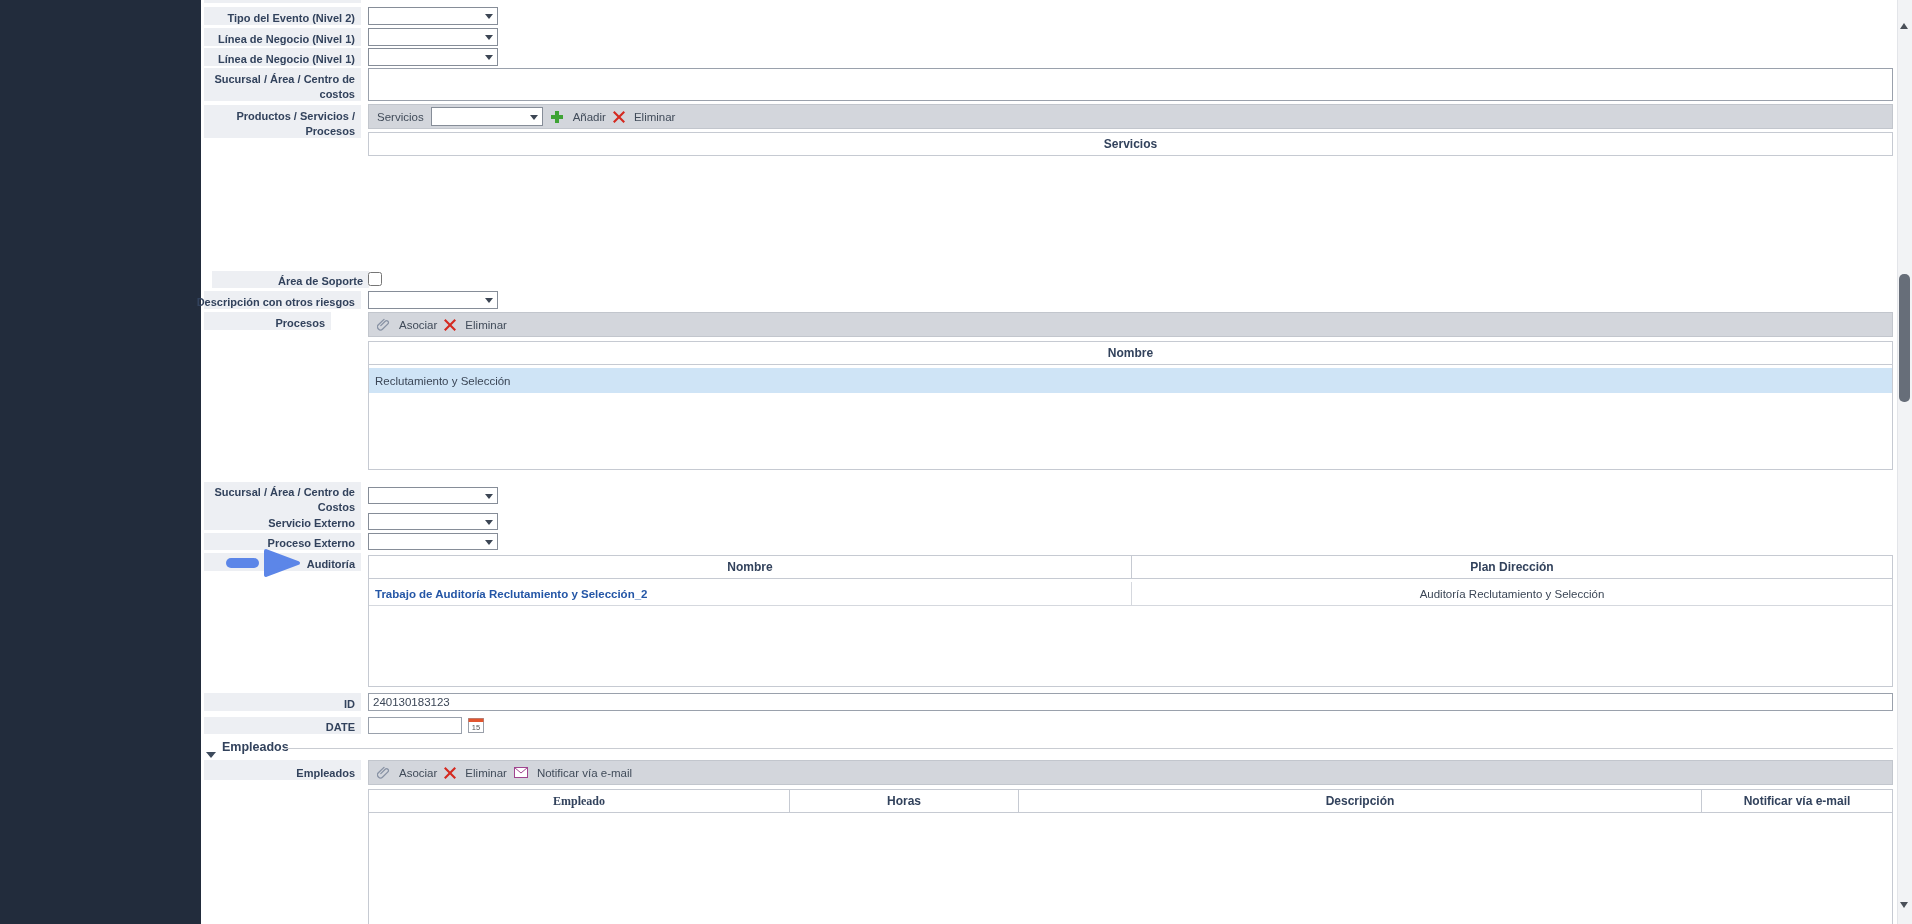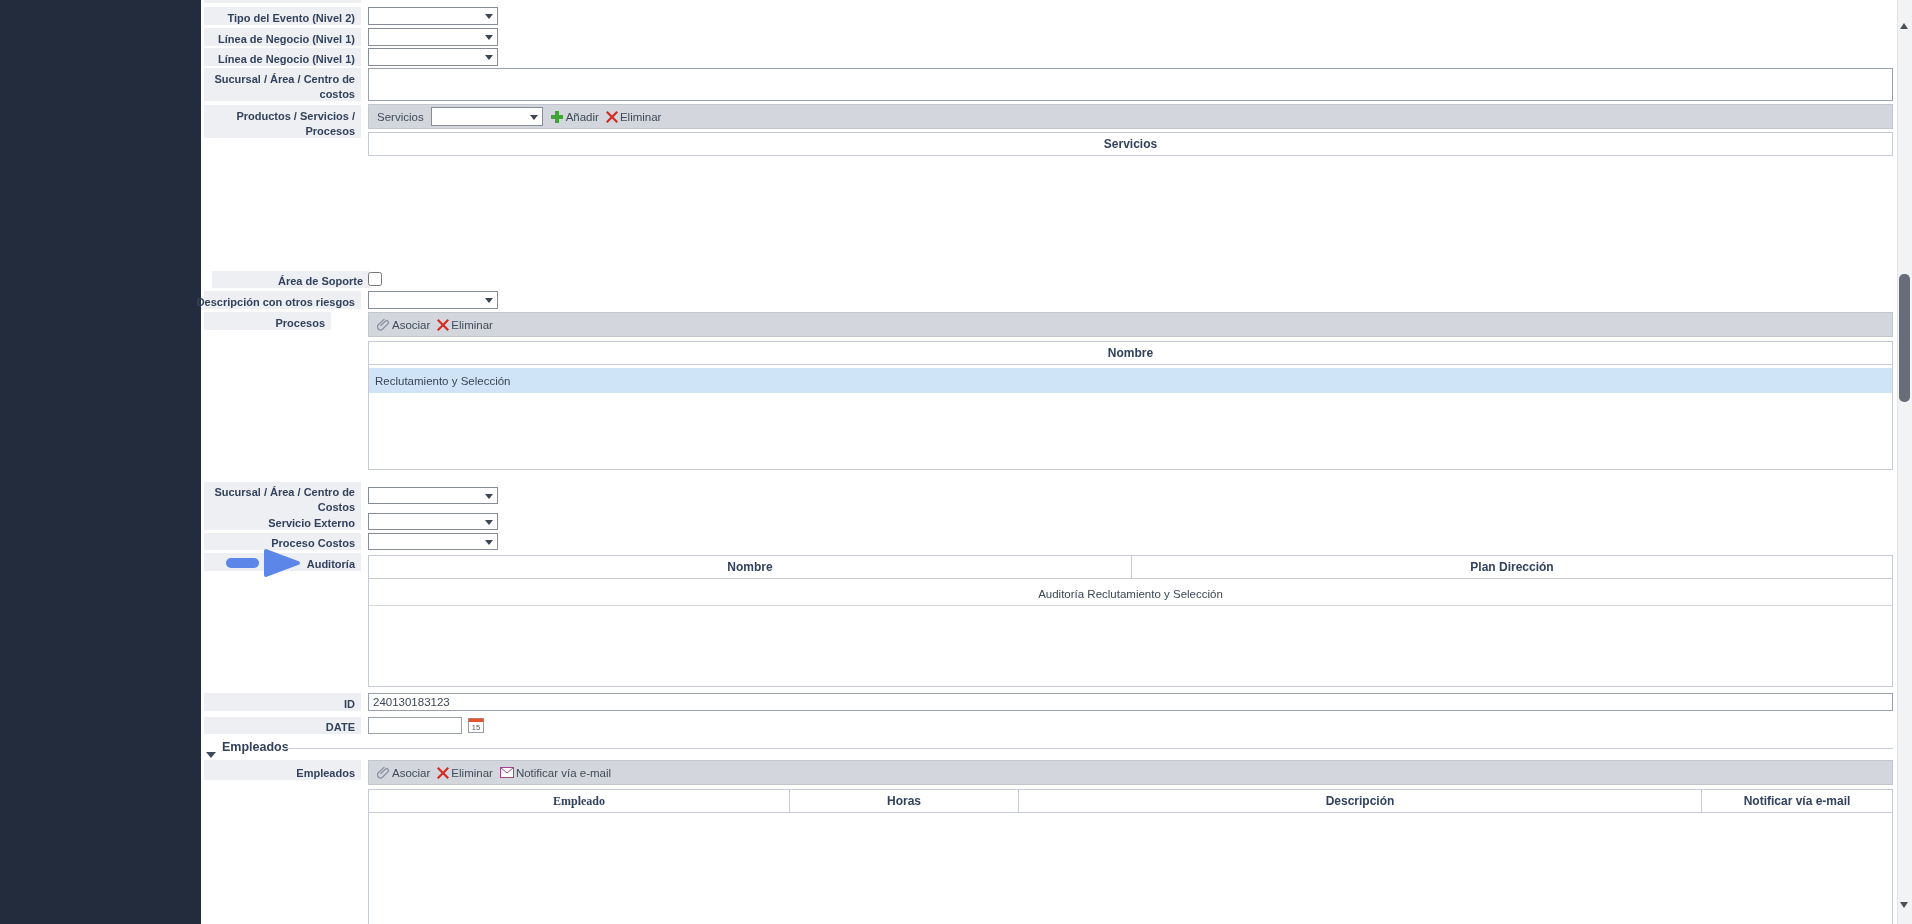--- a/index.html
+++ b/index.html
@@ -12,21 +12,21 @@
         color:var(--label-text,#32425c);line-height:1.3;}
   .nw{white-space:nowrap;}
   .sel-wrap{position:absolute;background:#fff;border:1px solid #868d98;box-sizing:border-box;}
   .sel-inline{position:relative;width:112px;height:19px;background:#fff;border:1px solid #868d98;box-sizing:border-box;}
   .sel-wrap select,.sel-inline select{width:100%;height:100%;border:0;outline:0;background:transparent;
         -webkit-appearance:none;appearance:none;font:11px "Liberation Sans",sans-serif;padding:0 16px 0 3px;color:#333;}
   .sel-wrap::after,.sel-inline::after{content:"";position:absolute;right:4px;top:50%;margin-top:-2px;width:0;height:0;
         border-left:4px solid transparent;border-right:4px solid transparent;border-top:5px solid #3c4654;pointer-events:none;}
   .toolbar{position:absolute;background:var(--toolbar-bg,#d3d6dc);border:1px solid #c2c6cd;box-sizing:border-box;
         display:flex;align-items:center;gap:7px;padding:0 8px;font-size:11.5px;color:#404b59;}
-  .tb-item{display:flex;align-items:center;gap:2px;cursor:pointer;}
+  .tb-item{display:flex;align-items:center;gap:9px;cursor:pointer;}
   .th{position:absolute;background:#fff;border:1px solid var(--table-border,#c6cad2);box-sizing:border-box;
         display:flex;align-items:center;justify-content:center;font-weight:bold;font-size:12px;color:var(--label-text,#32425c);}
   .th-row{position:absolute;display:flex;box-sizing:border-box;}
   .th-cell{background:#fff;border:1px solid var(--table-border,#c6cad2);border-left:0;box-sizing:border-box;display:flex;
         align-items:center;justify-content:center;font-weight:bold;font-size:12px;color:var(--label-text,#32425c);height:100%;}
   .th-cell:first-child{border-left:1px solid var(--table-border,#c6cad2);}
   .box{position:absolute;background:#fff;border:1px solid var(--table-border,#c6cad2);border-top:0;box-sizing:border-box;}
   .hl-row{margin-top:3px;height:25px;background:var(--selected-row-bg,#cfe4f6);display:flex;align-items:center;
         padding:0 6px;font-size:11.5px;color:#3b4656;cursor:pointer;}
   .aud-row{position:absolute;left:0;top:3px;width:100%;height:24px;display:flex;border-bottom:1px solid #d5d8de;box-sizing:border-box;}
@@ -149,21 +149,21 @@
       <span>Sucursal / Área / Centro de Costos</span>
     </div>
   <div class="sel-wrap" style="left:368px;top:487px;width:130px;height:17px;"><select></select></div>
 
   <div class="band nw" style="left:204px;top:513px;width:157px;height:17px;">
       <span>Servicio Externo</span>
     </div>
   <div class="sel-wrap" style="left:368px;top:513px;width:130px;height:17px;"><select></select></div>
 
   <div class="band nw" style="left:204px;top:533px;width:157px;height:17px;">
-      <span>Proceso Costos</span>
+      <span>Proceso Externo</span>
     </div>
   <div class="sel-wrap" style="left:368px;top:533px;width:130px;height:17px;"><select></select></div>
 
   <div class="band nw" style="left:204px;top:553px;width:157px;height:18px;">
       <span>Auditoría</span>
     </div>
   <div class="ann-pill"></div>
   <div class="abs" style="left:263px;top:548px;width:38px;height:30px;color:var(--annotation-blue,#5c86e8);">
     <svg width="38" height="30" viewBox="0 0 38 30">
         <polygon points="3,3 35,15 3,27" fill="currentColor" stroke="currentColor" stroke-width="4" stroke-linejoin="round"></polygon>
@@ -172,20 +172,23 @@
   <div class="th-row" style="left:368px;top:555px;width:1525px;height:24px;">
     <div class="th-cell" style="width:764px;">
         <span>Nombre</span>
       </div>
     <div class="th-cell" style="flex:1;">
         <span>Plan Dirección</span>
       </div>
   </div>
   <div class="box" style="left:368px;top:579px;width:1525px;height:108px;">
     <div class="aud-row">
+      <div class="aud-cell1">
+        <a class="link">Trabajo de Auditoría Reclutamiento y Selección_2</a>
+      </div>
       <div class="aud-cell2">
           <span>Auditoría Reclutamiento y Selección</span>
         </div>
     </div>
   </div>
 
   <div class="band nw" style="left:204px;top:693px;width:157px;height:18px;">
       <span>ID</span>
     </div>
   <input class="input" style="left: 368px; top: 693px; width: 1525px; height: 18px;" value="240130183123">

